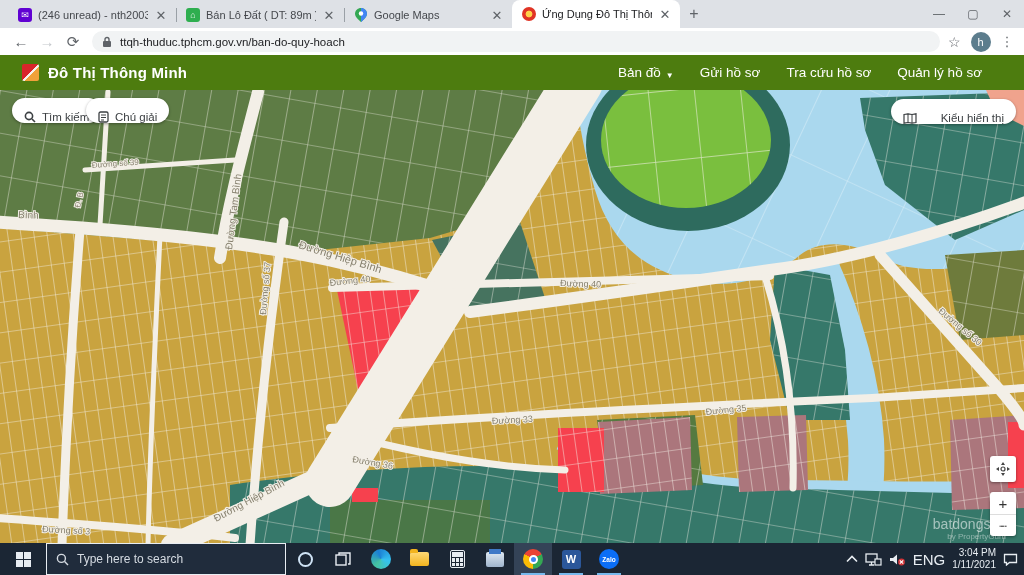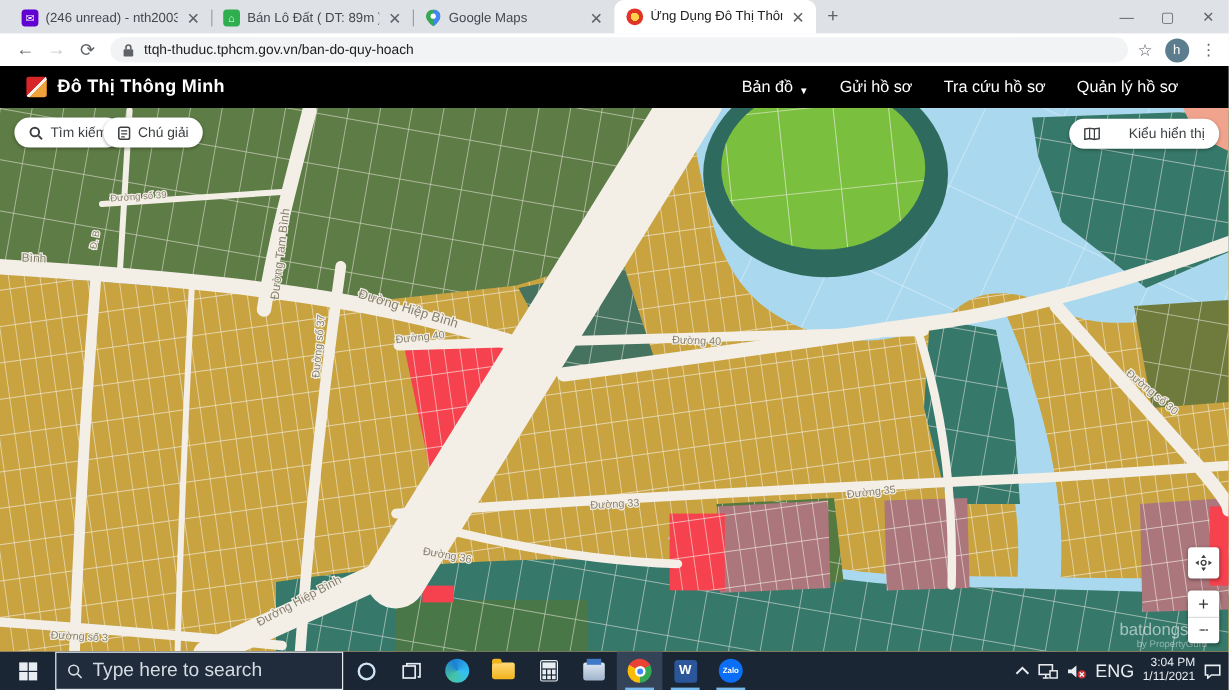--- a/index.html
+++ b/index.html
@@ -28,49 +28,49 @@
   .navbtn { width:26px; height:24px; display:flex; align-items:center; justify-content:center; font-size:15px; color:#5f6368; }
   .navbtn.disabled { color:#c4c7cb; }
   .omnibox { margin-left:6px; width:848px; height:21px; background:#f1f3f4; border-radius:11px; display:flex; align-items:center; padding:0 10px; gap:8px; }
   .omni-url { font-size:11.5px; color:#202124; }
   .tool-right { display:flex; align-items:center; margin-left:8px; gap:10px; }
   .star { color:#5f6368; font-size:14px; }
   .avatar { width:20px; height:20px; border-radius:50%; background:#5c7d8d; color:#fff; font-size:11px; display:flex; align-items:center; justify-content:center; }
   .kebab { color:#5f6368; font-size:13px; letter-spacing:0; line-height:4px; text-align:center; width:12px; }
 
   
-  .appheader { position:absolute; top:55px; left:0; width:1024px; height:35px; background:#000000; display:flex; align-items:center; color:#fff; }
+  .appheader { position:absolute; top:55px; left:0; width:1024px; height:35px; background:#4d7c0f; display:flex; align-items:center; color:#fff; }
   .applogo { width:17px; height:17px; margin-left:22px; border-radius:2px; background:linear-gradient(135deg,#d8252a 0 48%,#f5f2ec 48% 58%,#f0a13a 58% 100%); }
   .apptitle { margin-left:9px; font-size:15px; font-weight:bold; letter-spacing:.2px; }
   .appnav { margin-left:auto; display:flex; align-items:center; gap:26px; padding-right:42px; font-size:13.5px; }
   .appnav .navitem { display:flex; align-items:flex-end; gap:5px; }
   .caret { font-size:8px; }
 
   
   .mapwrap { position:absolute; top:90px; left:0; width:1024px; height:453px; overflow:hidden; background:#c9a33f; }
-  .mapbtn { position:absolute; background:#fff; border-radius:13px; height:25px; display:flex; align-items:center; gap:6px; padding:0 12px; font-size:11.5px; color:#3c4043; box-shadow:0 1px 3px rgba(0,0,0,.35); }
+  .mapbtn { position:absolute; background:#fff; border-radius:13px; height:25px; display:flex; align-items:flex-end; gap:6px; padding:0 12px; font-size:11.5px; color:#3c4043; box-shadow:0 1px 3px rgba(0,0,0,.35); }
   .btn-search { left:12px; top:8px; }
   .btn-legend { left:86px; top:8px; }
   .btn-display { right:8px; top:9px;gap:24px; }
   .sqbtn { position:absolute; right:8px; width:26px; background:#fff; border-radius:3px; box-shadow:0 1px 3px rgba(0,0,0,.4); display:flex; align-items:center; justify-content:center; color:#333; }
   .btn-pan { top:366px; height:26px; }
   .zoomstack { position:absolute; right:8px; top:402px; width:26px; background:#fff; border-radius:3px; box-shadow:0 1px 3px rgba(0,0,0,.4); }
   .zbtn { height:22px; display:flex; align-items:center; justify-content:center; font-size:15px; color:#333; }
   .zbtn + .zbtn { border-top:1px solid #ddd; }
   .watermark { position:absolute; right:18px; bottom:2px; text-align:right; color:#fff; opacity:.55; pointer-events:none; }
   .wm-brand { font-size:14px; font-weight:normal; }
   .wm-by { font-size:8px; opacity:.8; }
 
   
   .taskbar { position:absolute; left:0; top:543px; width:1024px; height:32px; background:#1b2634; display:flex; align-items:stretch; color:#e8edf2; }
   .startbtn { width:46px; display:flex; align-items:center; justify-content:center; }
   .winlogo { width:15px; height:15px; display:grid; grid-template-columns:7px 7px; grid-template-rows:7px 7px; gap:1px; }
   .winlogo span { background:#e8edf2; }
   .tsearch { width:240px; background:#202c3c; border:1px solid #e8edf2; display:flex; align-items:center; gap:8px; padding:0 9px; }
-  .tsearch input { background:transparent; border:none; outline:none; color:#d5dbe2; font-size:16px; width:180px; font-family:"Liberation Sans",sans-serif; }
+  .tsearch input { background:transparent; border:none; outline:none; color:#d5dbe2; font-size:12px; width:180px; font-family:"Liberation Sans",sans-serif; }
   .tsearch input::placeholder { color:#d5dbe2; opacity:1; }
   .tbicon { width:38px; display:flex; align-items:center; justify-content:center; position:relative; }
   .tbicon.running::after { content:""; position:absolute; bottom:0; left:7px; right:7px; height:2px; background:#76b9ed; }
   .tbicon.focused { background:#344357; }
   .tray { margin-left:auto; display:flex; align-items:center; gap:7px; padding-right:6px; }
   .tray-txt { font-size:15px; }
   .clock { font-size:10px; text-align:right; line-height:12px; }
 
   
   .cortana { width:15px; height:15px; border:2px solid #cfe3f5; border-radius:50%; }

